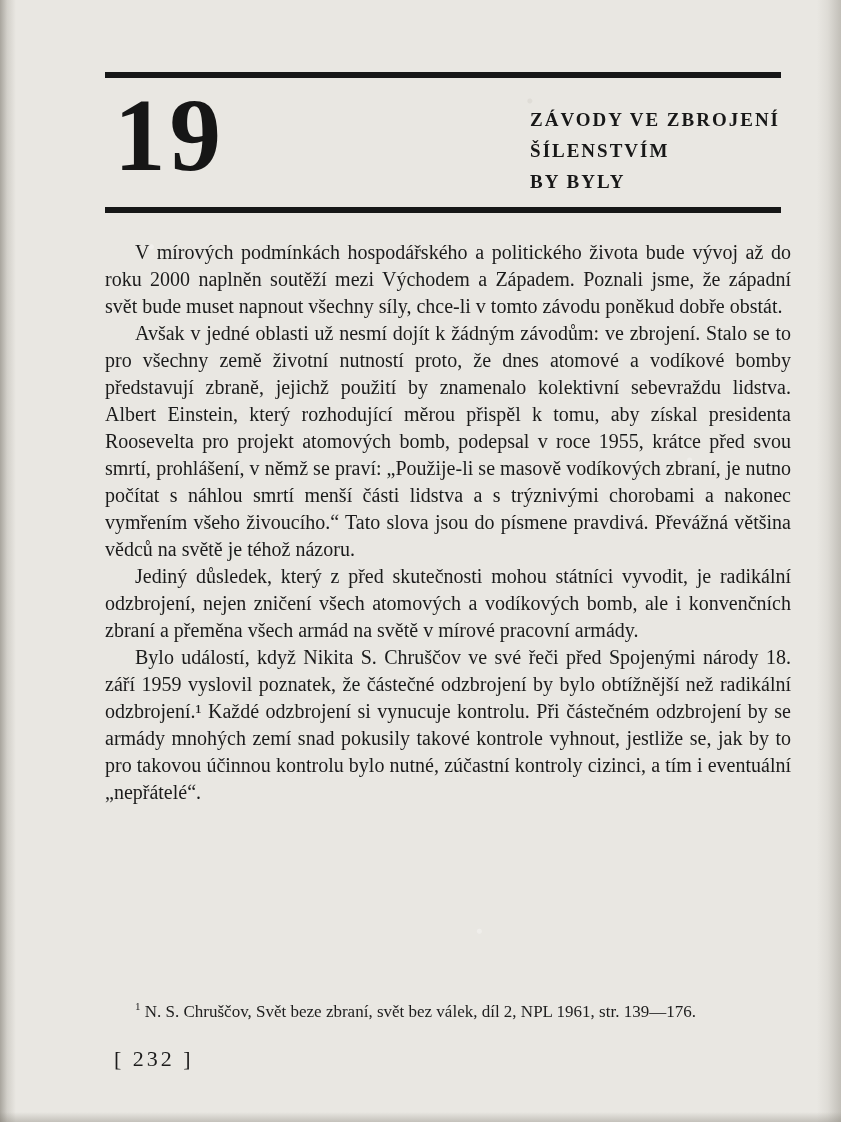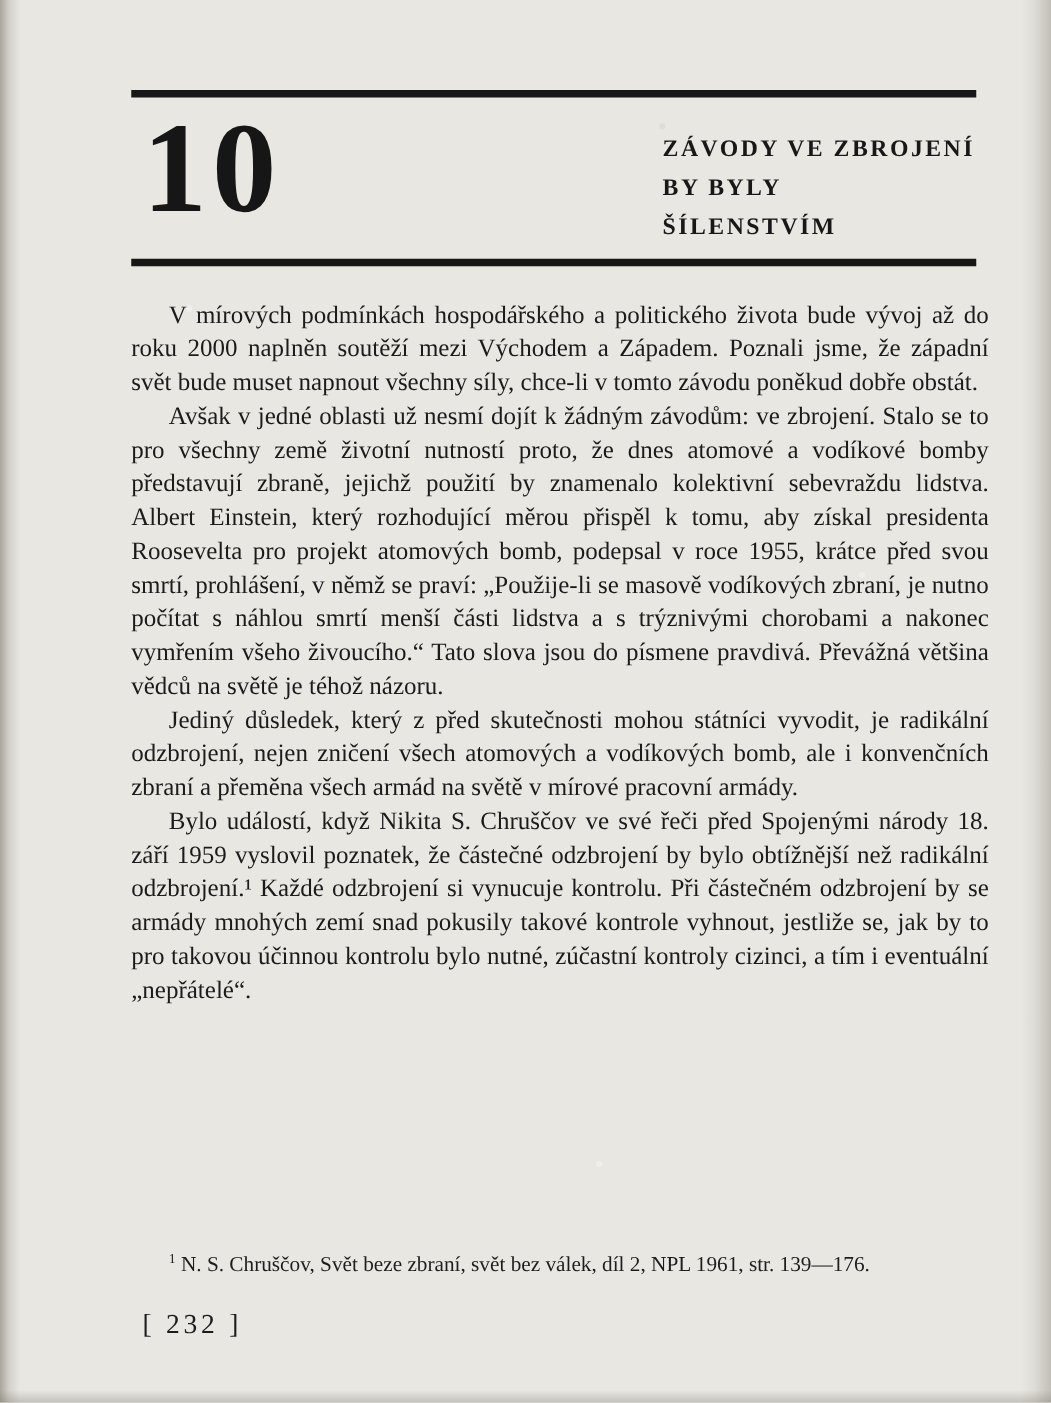--- a/index.html
+++ b/index.html
@@ -78,26 +78,26 @@
 </head>
 <body>
 
 <div class="page">
   <div class="edge-left"></div>
   <div class="edge-right"></div>
   <div class="edge-bottom"></div>
 
   <div class="rule rule-top"></div>
 
-  <div class="chapter-number">10</div>
+  <div class="chapter-number">19</div>
 
   <div class="chapter-title">
     <div>ZÁVODY VE ZBROJENÍ</div>
+    <div>ŠÍLENSTVÍM</div>
     <div>BY BYLY</div>
-    <div>ŠÍLENSTVÍM</div>
   </div>
 
   <div class="rule rule-bottom"></div>
 
   <div class="body-text">
     <p>V mírových podmínkách hospodářského a politického života bude vývoj až do roku 2000 naplněn soutěží mezi Východem a Západem. Poznali jsme, že západní svět bude muset napnout všechny síly, chce-li v tomto závodu poněkud dobře obstát.</p>
     <p>Avšak v jedné oblasti už nesmí dojít k žádným závodům: ve zbrojení. Stalo se to pro všechny země životní nutností proto, že dnes atomové a vodíkové bomby představují zbraně, jejichž použití by znamenalo kolektivní sebevraždu lidstva. Albert Einstein, který rozhodující měrou přispěl k tomu, aby získal presidenta Roosevelta pro projekt atomových bomb, podepsal v roce 1955, krátce před svou smrtí, prohlášení, v němž se praví: „Použije-li se masově vodíkových zbraní, je nutno počítat s náhlou smrtí menší části lidstva a s trýznivými chorobami a nakonec vymřením všeho živoucího.“ Tato slova jsou do písmene pravdivá. Převážná většina vědců na světě je téhož názoru.</p>
     <p>Jediný důsledek, který z před skutečnosti mohou státníci vyvodit, je radikální odzbrojení, nejen zničení všech atomových a vodíkových bomb, ale i konvenčních zbraní a přeměna všech armád na světě v mírové pracovní armády.</p>
     <p>Bylo událostí, když Nikita S. Chruščov ve své řeči před Spojenými národy 18. září 1959 vyslovil poznatek, že částečné odzbrojení by bylo obtížnější než radikální odzbrojení.¹ Každé odzbrojení si vynucuje kontrolu. Při částečném odzbrojení by se armády mnohých zemí snad pokusily takové kontrole vyhnout, jestliže se, jak by to pro takovou účinnou kontrolu bylo nutné, zúčastní kontroly cizinci, a tím i eventuální „nepřátelé“.</p>
   </div>

